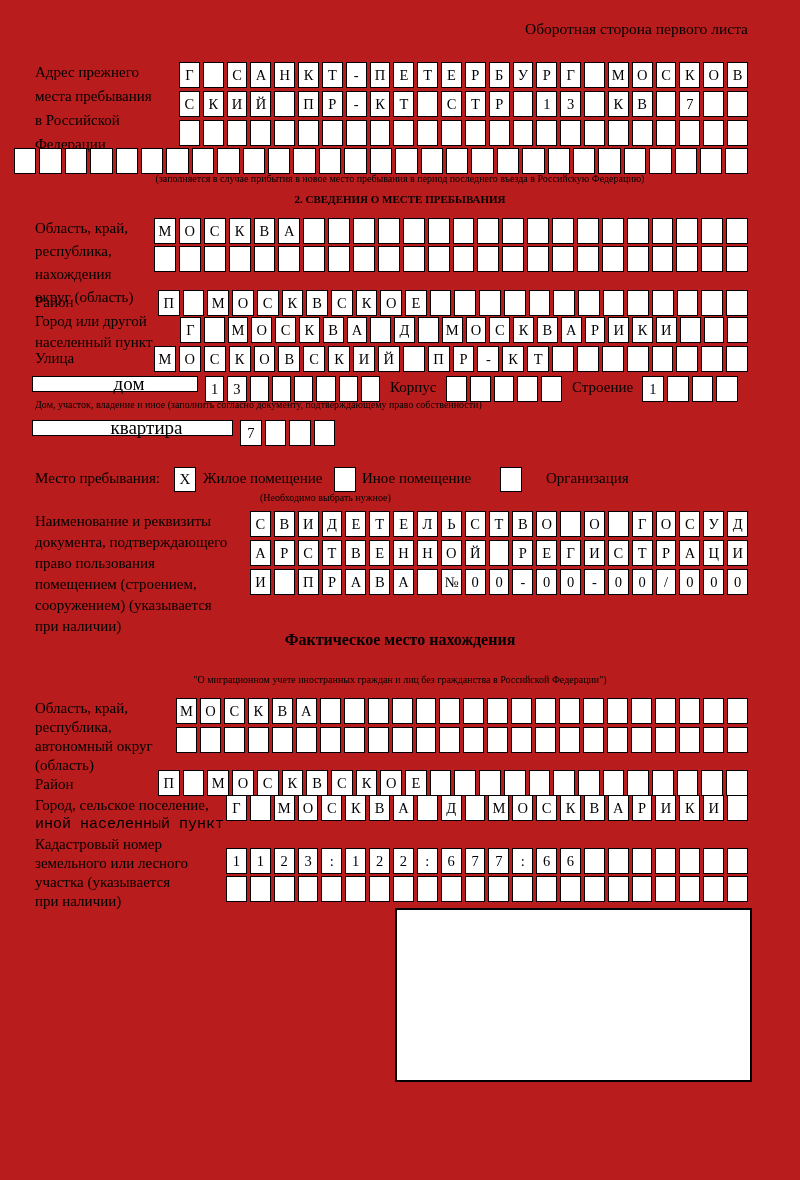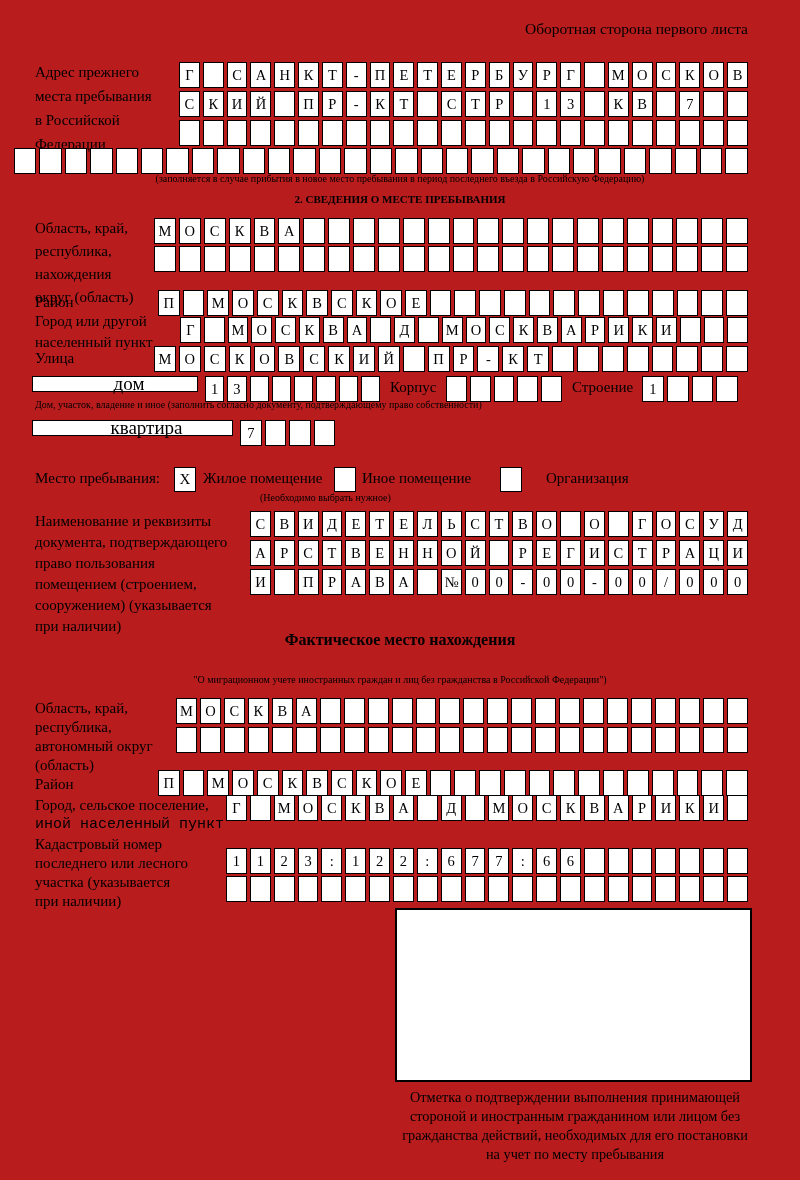--- a/index.html
+++ b/index.html
@@ -519,21 +519,21 @@
       <span class="cell">В</span>
       <span class="cell">А</span>
       <span class="cell">Р</span>
       <span class="cell">И</span>
       <span class="cell">К</span>
       <span class="cell">И</span>
       <span class="cell"></span>
     </div>
 
   <div class="lbl" style="left:35px;top:836px;">Кадастровый номер</div>
-  <div class="lbl" style="left:35px;top:855px;">последнего или лесного</div>
+  <div class="lbl" style="left:35px;top:855px;">земельного или лесного</div>
   <div class="lbl" style="left:35px;top:874px;">участка (указывается</div>
   <div class="lbl" style="left:35px;top:893px;">при наличии)</div>
   <div class="cellrow" style="left:226px;right:52px;top:848px;">
       <span class="cell">1</span>
       <span class="cell">1</span>
       <span class="cell">2</span>
       <span class="cell">3</span>
       <span class="cell">:</span>
       <span class="cell">1</span>
       <span class="cell">2</span>
@@ -572,20 +572,14 @@
       <span class="cell"></span>
       <span class="cell"></span>
       <span class="cell"></span>
       <span class="cell"></span>
       <span class="cell"></span>
       <span class="cell"></span>
       <span class="cell"></span>
     </div>
 
   <div class="bigbox" style="left:395px;top:908px;width:357px;height:174px;"></div>
-  <div class="cap" style="left:385px;top:1088px;width:380px;">
-    <div>Отметка о подтверждении выполнения принимающей</div>
-    <div>стороной и иностранным гражданином или лицом без</div>
-    <div>гражданства действий, необходимых для его постановки</div>
-    <div>на учет по месту пребывания</div>
-  </div>
 
 </div>
 
 </body></html>

